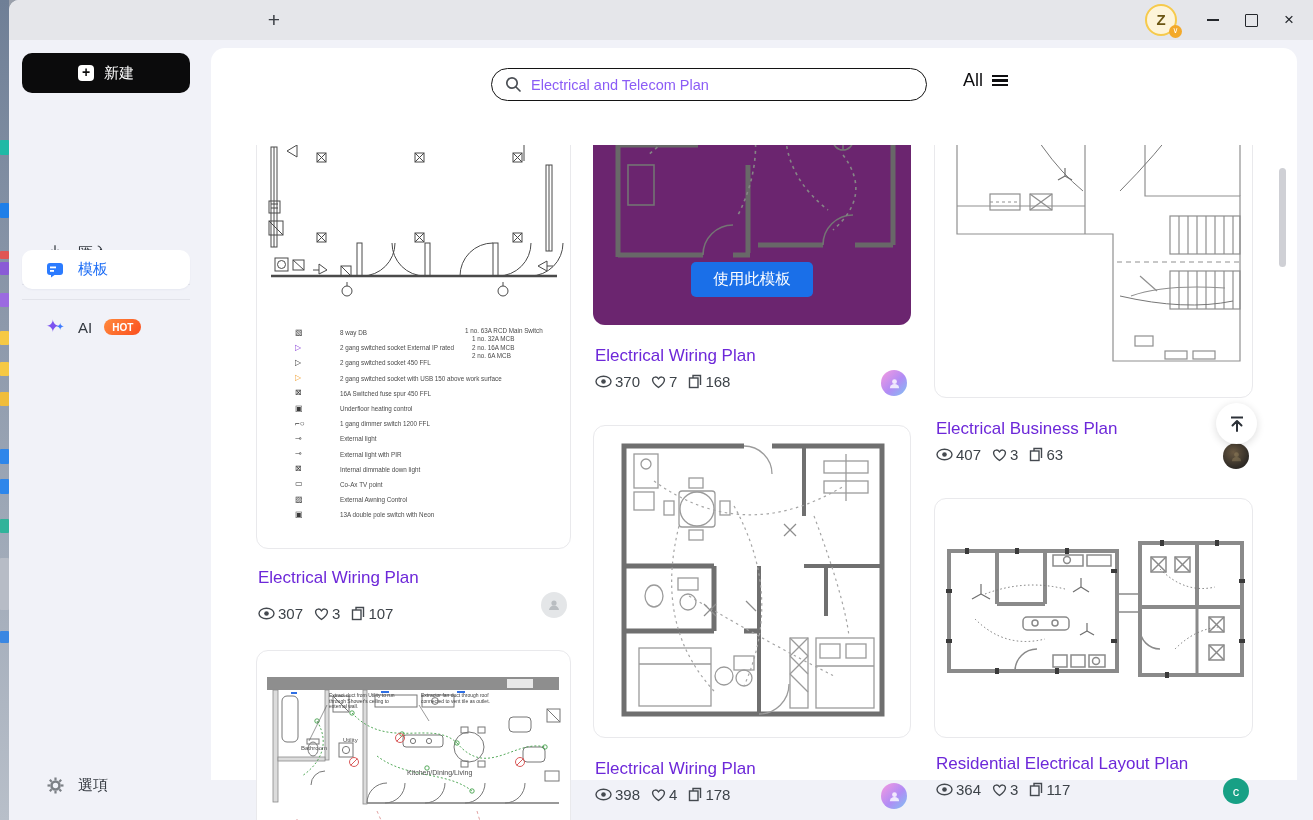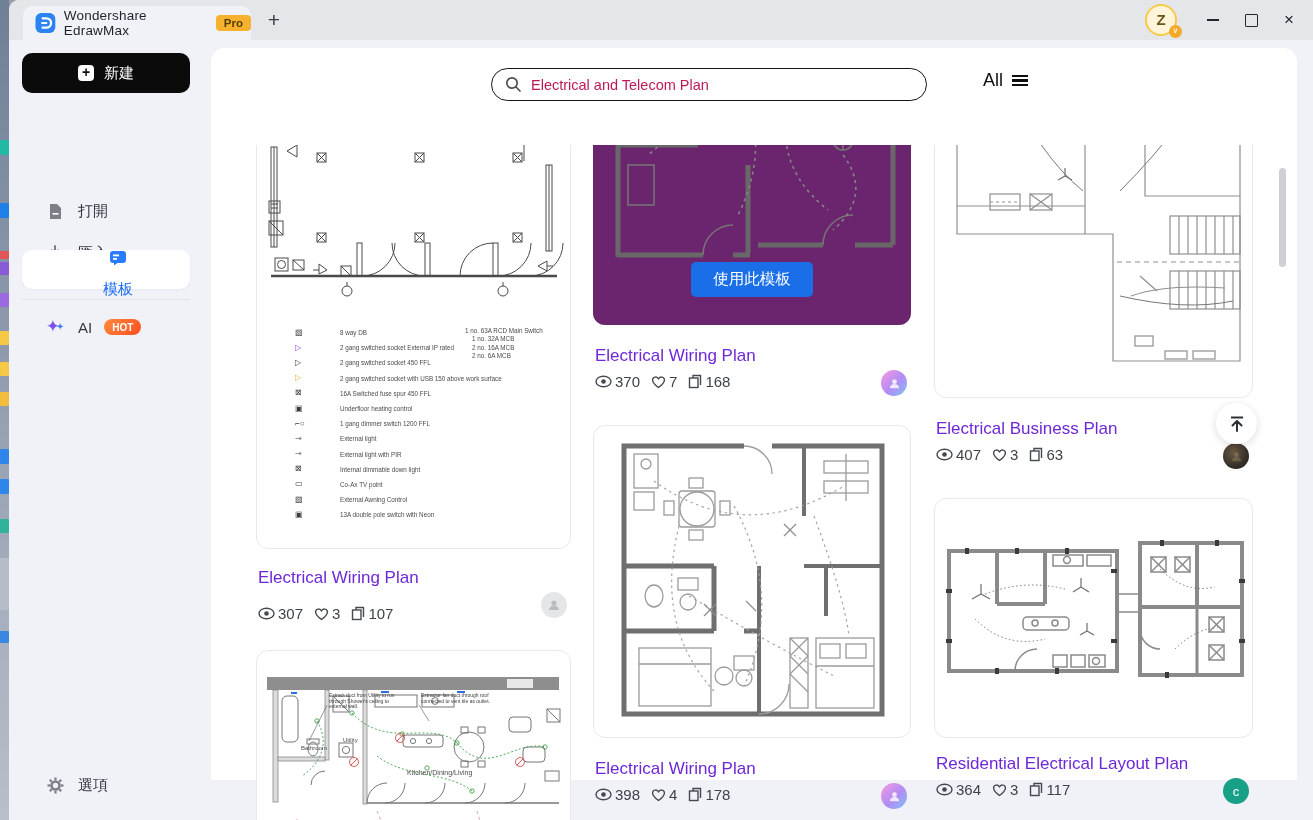--- a/index.html
+++ b/index.html
@@ -25,35 +25,35 @@
   #btn-max{left:1228px;}#btn-max b{display:block;width:11px;height:11px;border:1.4px solid #24272c;border-radius:1px;}
   #btn-close{left:1266px;font-size:17px;}
 
   
   #sidebar{left:0;top:40px;width:202px;height:780px;}
   #new-btn{left:13px;top:13px;width:168px;height:40px;background:#0b0b0c;border-radius:10px;color:#fff;display:flex;align-items:center;justify-content:center;gap:10px;font-size:15px;}
   #new-btn .plus-sq{width:16px;height:16px;background:#fff;border-radius:4px;color:#0b0b0c;font-weight:bold;font-size:14px;line-height:15px;text-align:center;}
   .nav{left:13px;width:168px;height:28px;display:flex;align-items:center;gap:14px;padding-left:24px;box-sizing:border-box;font-size:15px;color:#33383f;}
   .nav .ic{width:18px;height:18px;display:flex;align-items:center;justify-content:center;}
   .divider{left:13px;width:168px;height:1px;background:#e2e3ea;}
-  #nav-template{top:210px;height:39px;background:#ffffff;border-radius:10px;color:#1b6cf5;box-shadow:0 1px 2px rgba(40,60,120,.05);flex-direction:column;}
+  #nav-template{top:210px;height:39px;background:#ffffff;border-radius:10px;color:#1b6cf5;box-shadow:0 1px 2px rgba(40,60,120,.05);}
   #hot-badge{background:#fc5f1d;background:linear-gradient(135deg,#ff8a3d,#fb4e1e);color:#fff;font-size:10px;font-weight:bold;padding:2.5px 8px;border-radius:9px;margin-left:-2px;}
   .sparkle{color:#7b52f0;font-size:17px;line-height:10px;}
   .sparkle i{font-style:normal;font-size:10px;color:#3f7bff;vertical-align:6px;margin-left:-4px;}
 
   
   .hicon{top:53px;width:24px;height:24px;display:flex;align-items:center;justify-content:center;}
   .caret{position:absolute;width:5px;height:5px;border-right:1.4px solid #3c4147;border-bottom:1.4px solid #3c4147;transform:rotate(45deg);}
   .reddot{position:absolute;width:7px;height:7px;border-radius:50%;background:#f44236;}
 
   
   #panel{left:202px;top:48px;width:1086px;height:732px;background:#ffffff;border-radius:14px 14px 0 0;}
   #search-pill{left:280px;top:20px;width:436px;height:33px;border:1.6px solid #141414;border-radius:18px;display:flex;align-items:center;padding-left:13px;box-sizing:border-box;gap:7px;background:#fff;}
-  #search-input{border:none;outline:none;font-size:14.5px;color:#be185d;width:360px;font-family:"Liberation Sans",sans-serif;background:transparent;}
-  #filter-all{left:752px;top:22px;display:flex;align-items:center;gap:9px;font-size:18px;color:#0e0e10;margin-left:20px;}
+  #search-input{border:none;outline:none;font-size:14.5px;color:#8b5cf6;width:360px;font-family:"Liberation Sans",sans-serif;background:transparent;}
+  #filter-all{left:752px;top:22px;display:flex;align-items:center;gap:9px;font-size:18px;color:#0e0e10;}
   #hamburger{display:inline-block;}
   #hamburger b{display:block;width:16px;height:2.2px;background:#0e0e10;margin:2.6px 0;}
 
   
   #clip{left:0px;top:97px;width:1078px;height:675px;overflow:hidden;}
   .card{position:absolute;background:#fff;border:1px solid #e9e9ec;border-radius:12px;overflow:hidden;box-sizing:border-box;}
   .card svg{display:block;}
   .cardtitle{position:absolute;font-size:17px;color:#6d28d9;}
   .meta{position:absolute;display:flex;align-items:center;font-size:15px;color:#3d4349;}
   .meta svg{margin-right:3px;}
@@ -99,57 +99,39 @@
     <span class="dicon" style="top:449px;height:15px;background:#2e86ea"></span>
     <span class="dicon" style="top:479px;height:15px;background:#2e86ea"></span>
     <span class="dicon" style="top:519px;height:14px;background:#31b39a"></span>
     <span class="dicon" style="top:558px;height:52px;background:#b7bcc6"></span>
     <span class="dicon" style="top:631px;height:12px;background:#3a87e2"></span>
   </div>
 
   <div id="window" class="abs">
 
     <div id="titlebar" class="abs">
-      <div id="tab" class="abs">
-        <svg width="22" height="22" viewBox="0 0 22 22">
-          <rect x="0.5" y="0.5" width="21" height="21" rx="6" fill="#2b84f2"></rect>
-          <path d="M8,6 h4 a5,5 0 0 1 0,10 h-4" fill="none" stroke="#fff" stroke-width="2.4" stroke-linecap="round"></path>
-          <line x1="7.5" y1="11" x2="12" y2="11" stroke="#fff" stroke-width="2.2" stroke-linecap="round"></line>
-        </svg>
-        <span id="tab-title">Wondershare EdrawMax</span>
-        <span id="pro-badge">Pro</span>
-      </div>
       <div id="newtab" class="abs">+</div>
       <div id="tb-avatar" class="abs">Z</div>
       <div id="tb-avatar-badge" class="abs">∨</div>
       <div id="btn-min" class="abs winbtn">
           <b></b>
         </div>
       <div id="btn-max" class="abs winbtn">
           <b></b>
         </div>
       <div id="btn-close" class="abs winbtn">×</div>
     </div>
 
     <div id="sidebar" class="abs">
       <div id="new-btn" class="abs">
         <span class="plus-sq">+</span>
         <span>新建</span>
       </div>
 
 
-      <div class="nav abs" style="top:157px">
-        <span class="ic">
-          <svg width="15" height="17" viewBox="0 0 15 17">
-              <path d="M2,1 H9 L13,5 V16 H2 Z" fill="#7c8086"></path>
-              <rect x="4.5" y="10" width="6" height="1.6" fill="#fff"></rect>
-            </svg>
-        </span>
-        <span>打開</span>
-      </div>
 
       <div class="nav abs" style="top:199px">
         <span class="ic">
           <svg width="16" height="16" viewBox="0 0 16 16">
               <path d="M8,1 V8 M8,8 L5,5.4 M8,8 L11,5.4" stroke="#7c8086" stroke-width="2" fill="none" stroke-linecap="round"></path>
               <path d="M2,10 V14 H14 V10" stroke="#7c8086" stroke-width="2" fill="none"></path>
             </svg>
         </span>
         <span>匯入</span>
       </div>

